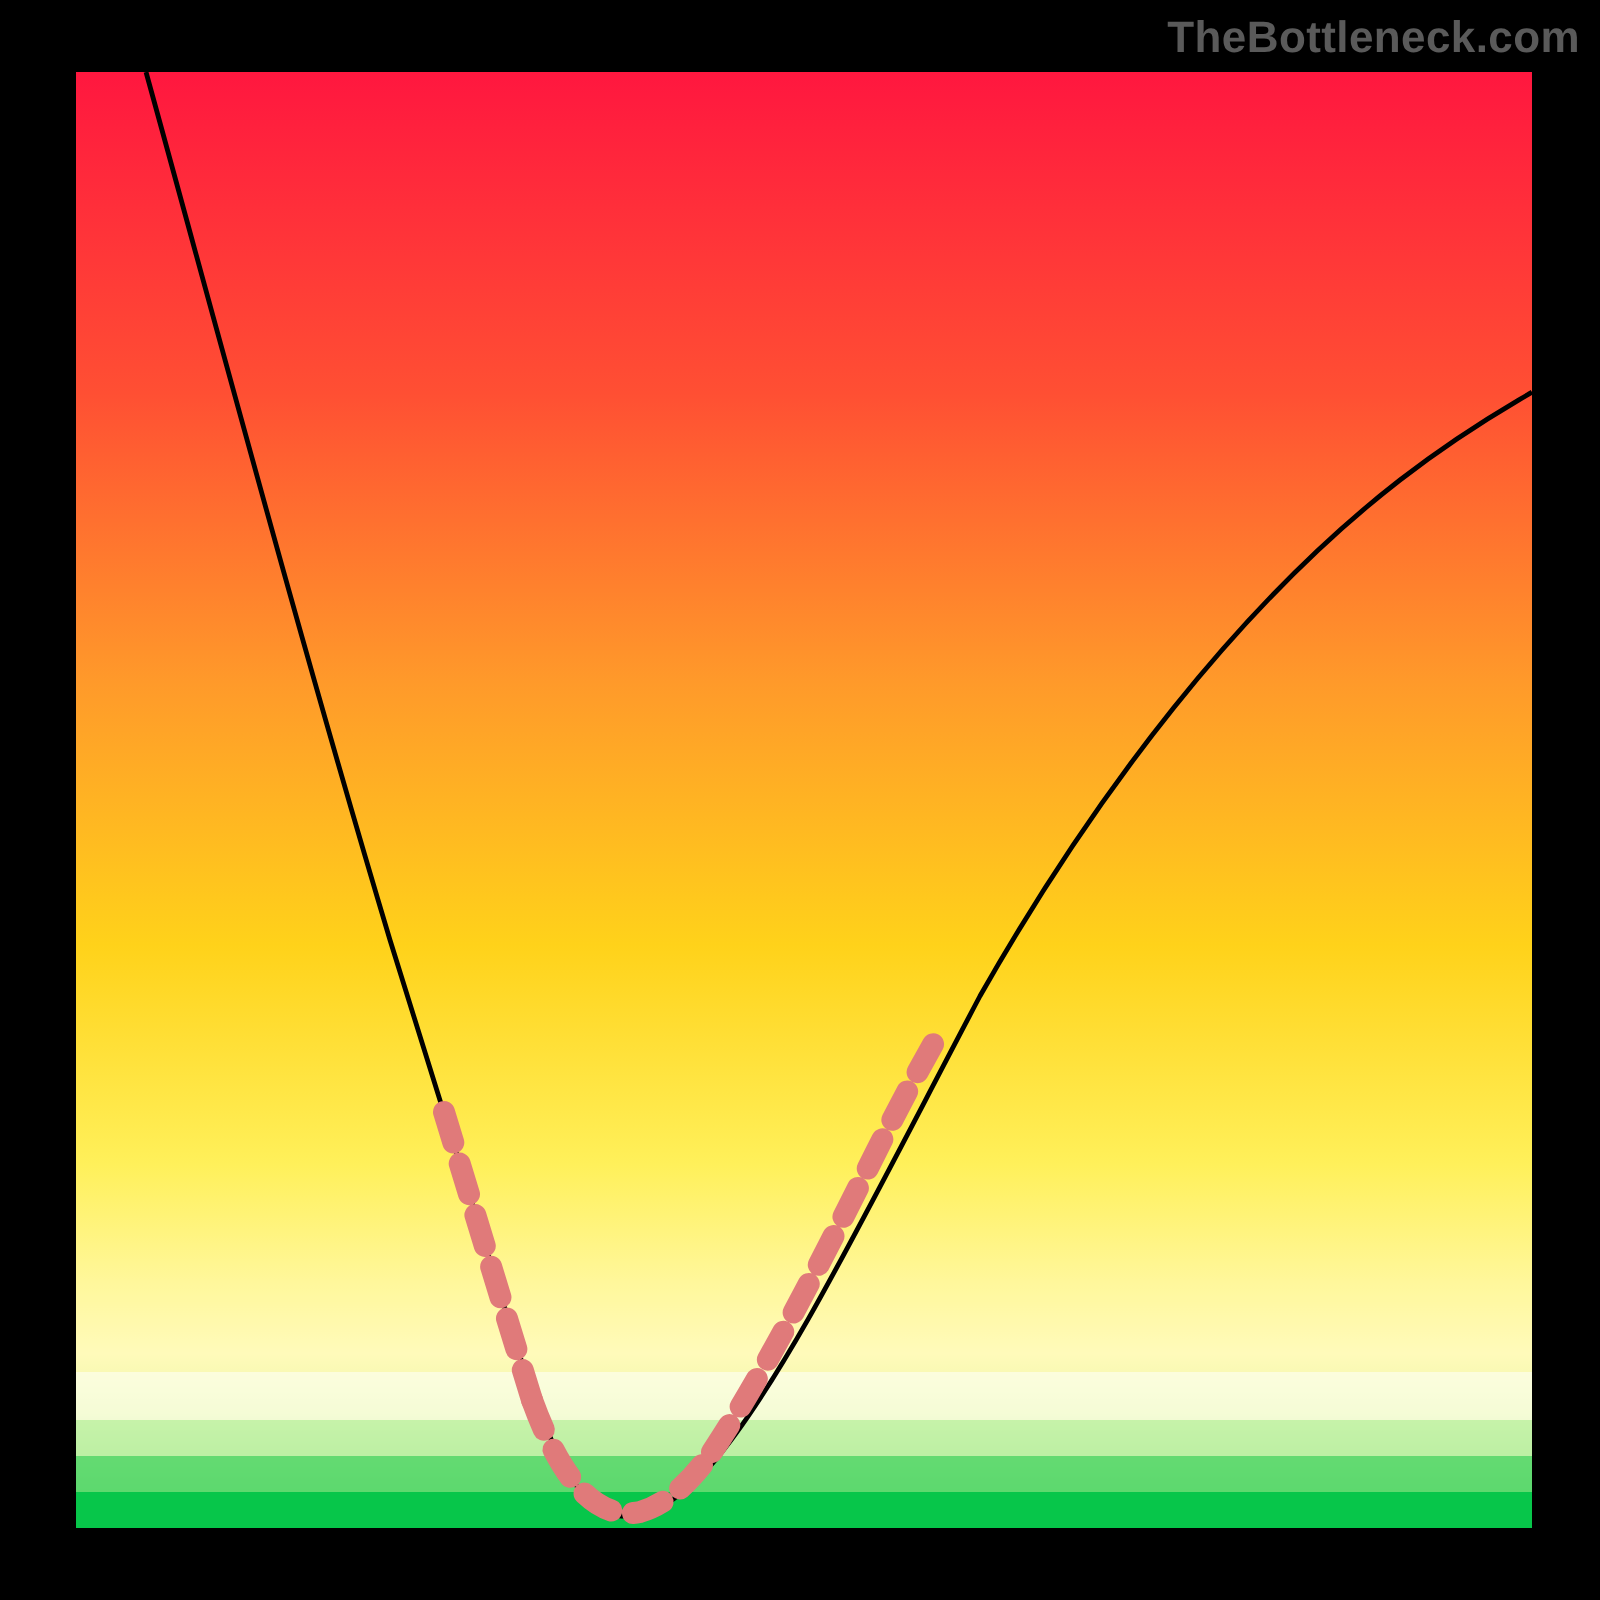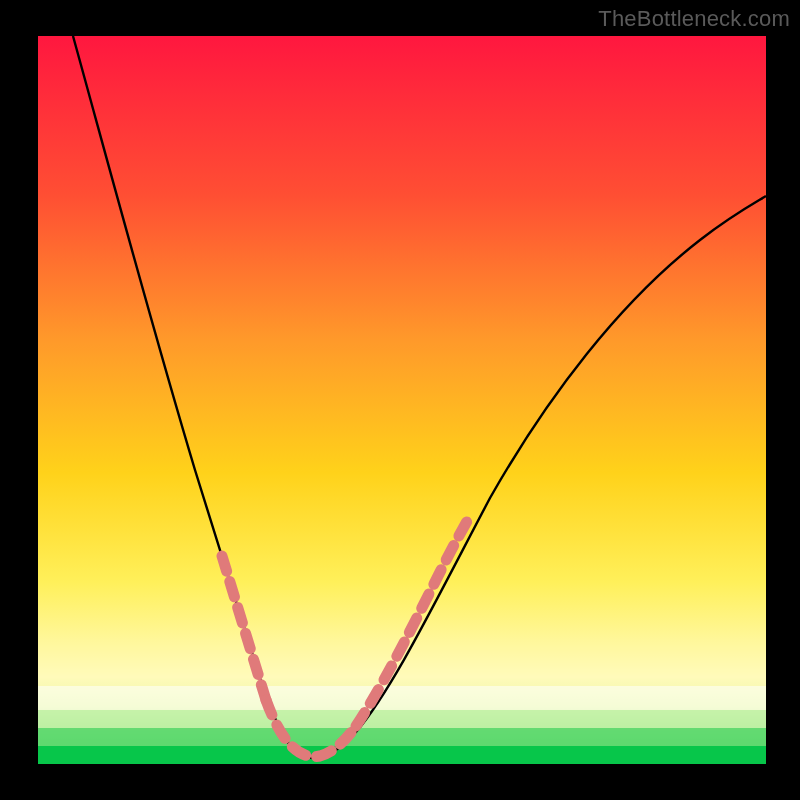--- a/index.html
+++ b/index.html
@@ -16,21 +16,21 @@
     width: 800px;
     height: 800px;
     background: #000;
   }
   .watermark {
     position: absolute;
     top: 6px;
     right: 10px;
     color: #5a5a5a;
     font-size: 22px;
-    font-weight: 400;
+    font-weight: 700;
     letter-spacing: 0.2px;
     user-select: none;
   }
   svg {
     display: block;
   }
 </style>
 </head>
 <body>
 

